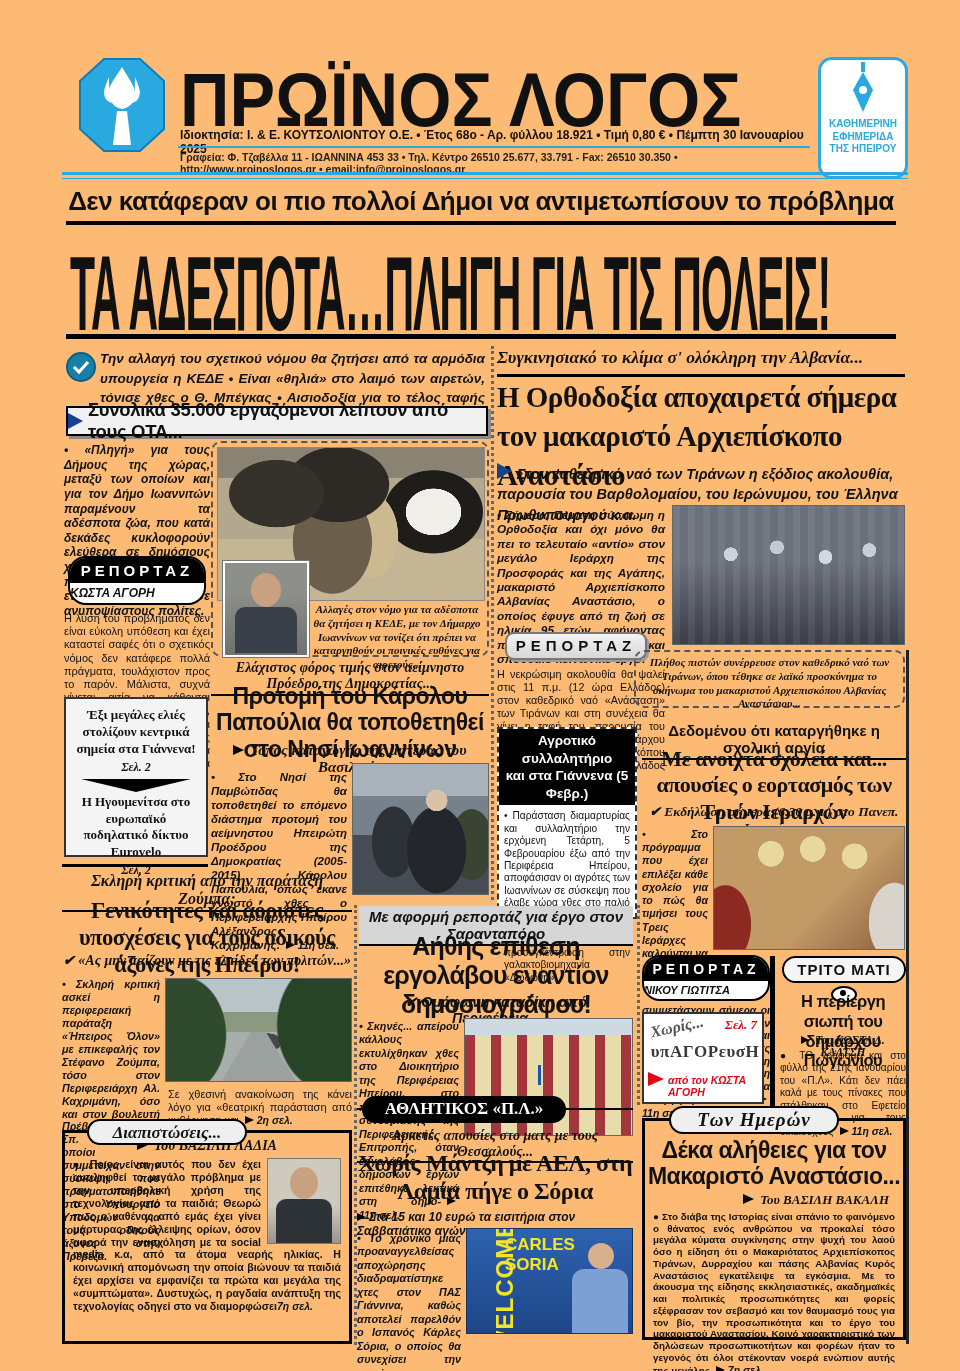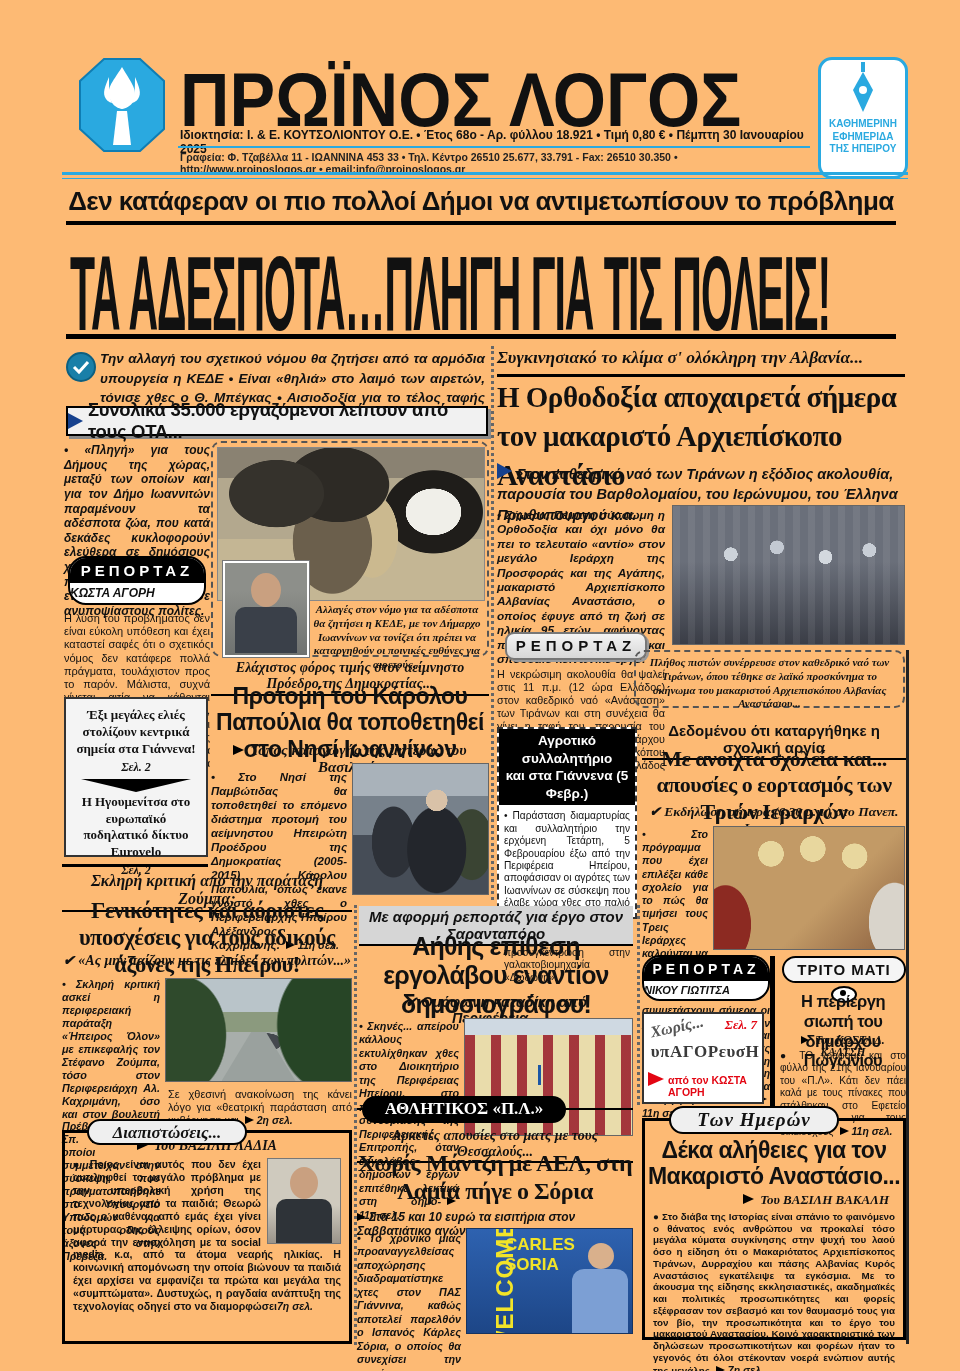--- a/index.html
+++ b/index.html
@@ -215,21 +215,21 @@
   <div class="t pill sb" style="left:782px;top:956px;width:124px;height:27px;font-size:15px;line-height:23px;letter-spacing:1px;background:#f5f5f5"><span>ΤΡΙΤΟ ΜΑΤΙ</span> <span class="eye"><i></i></span></div>
   <div class="t sb ctr" style="left:780px;top:992px;width:126px;font-size:16.5px;line-height:1.2;letter-spacing:-0.5px">Η περίεργη σιωπή του δημάρχου Πωγωνίου</div>
   <div class="t fi ctr" style="left:780px;top:1034px;width:126px;font-size:11.5px"><span class="parr" style="border-left-width:8px;border-top-width:4px;border-bottom-width:4px"></span><span>Του ΚΩΣΤΑ Δ. ΚΑΛΤΣΗ</span></div>
   <div class="t just" style="left:780px;top:1050px;width:126px;font-size:10.2px;line-height:1.22"><span>● ΤΟ γράφαμε και στο φύλλο της 21ης Ιανουαρίου του «Π.Λ». Κάτι δεν πάει καλά με τους πίνακες που στάλθηκαν στο Εφετείο Ιωαννίνων, για τους δικαιούχους</span><span class="jarr"></span><span class="jump">11η σελ.</span></div>
 
   <div class="t" style="left:642px;top:1012px;width:122px;height:92px;border:2px solid #333;box-sizing:border-box;background:#fff;overflow:hidden">
     <div class="fi" style="position:absolute;right:5px;top:3px;color:#e30613;font-size:13px">Σελ. 7</div>
     <div class="fi" style="position:absolute;left:6px;top:4px;color:#555;font-size:16px;transform:rotate(-12deg)">Χωρίς...</div>
     <div class="fb" style="position:absolute;left:2px;top:28px;width:118px;text-align:center;color:#3a3a3a;font-size:17px;letter-spacing:0.5px">υπΑΓΟΡευσΗ</div>
     <div style="position:absolute;left:4px;top:58px;width:0;height:0;border-top:7px solid transparent;border-bottom:7px solid transparent;border-left:16px solid #e30613"></div>
-    <div class="sb" style="position:absolute;left:24px;top:60px;color:#e30613;font-size:10.5px;">από τον ΚΩΣΤΑ ΑΓΟΡΗ</div>
+    <div class="sb" style="position:absolute;left:24px;top:60px;color:#e30613;font-size:10.5px;font-style:italic">από τον ΚΩΣΤΑ ΑΓΟΡΗ</div>
   </div>
 
   <div class="t dotv" style="left:354px;top:905px;height:440px"></div>
   <div class="t dotv" style="left:637px;top:905px;height:200px"></div>
   <div class="t hr" style="left:906px;top:650px;width:3px;height:694px;background:#222"></div>
 
   <div class="t si ctr" style="left:359px;top:906px;width:274px;font-size:15px;background:#d6d6d6;border-bottom:2px solid #000;padding:2px 0">Με αφορμή ρεπορτάζ για έργο στον Σαρανταπόρο</div>
   <div class="t sb ctr" style="left:359px;top:932px;width:274px;font-size:25px;line-height:1.15;letter-spacing:-0.8px">Αήθης επίθεση εργολάβου εναντίον δημοσιογράφου!</div>
   <div class="t si ctr" style="left:359px;top:994px;width:274px;font-size:14.5px"><span>✔</span> <span>Ομόφωνη καταδίκη από Περιφέρεια...</span></div>
   <div class="t si just" style="left:359px;top:1020px;width:100px;font-size:10.8px;line-height:1.25"><span>• Σκηνές... απείρου κάλλους εκτυλίχθηκαν χθες στο Διοικητήριο της Περιφέρειας Ηπείρου, στο περιθώριο της συνεδρίασης της Περιφερειακής Επιτροπής, όταν εργολάβος δημοσίων έργων επιτέθηκε λεκτικά στη δημο-</span><span class="jarr"></span><span class="jump">11η σελ.</span></div>

